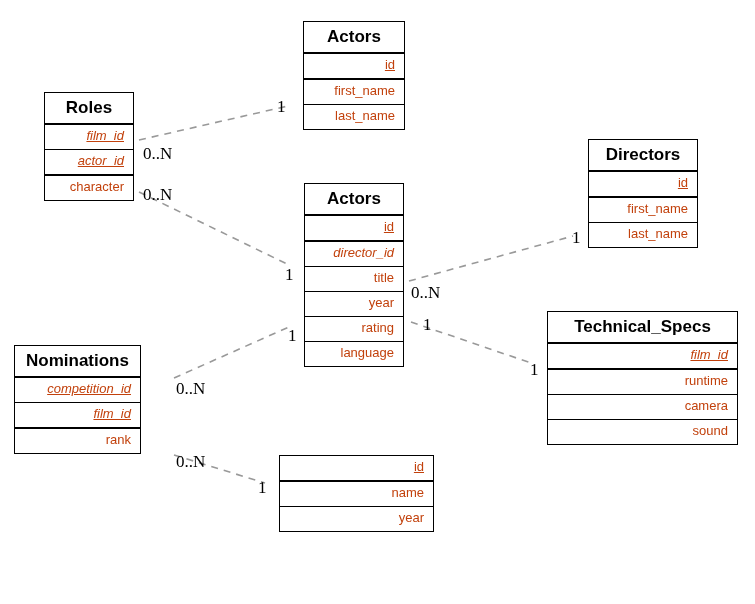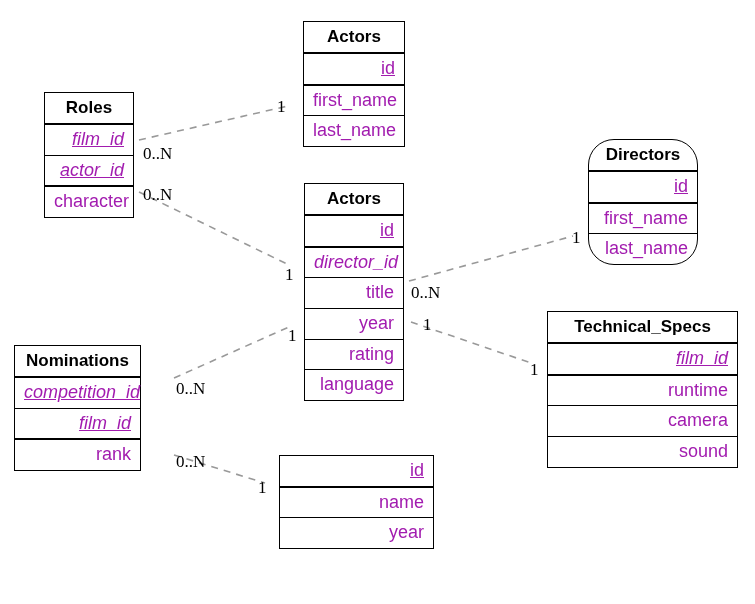--- a/index.html
+++ b/index.html
@@ -42,22 +42,22 @@
     font-size: 17px;
     color: #000000;
     padding: 5px 8px 6px 8px;
     border-bottom: 2px solid #000000;
     line-height: 1.12;
     white-space: nowrap;
   }
   .attr {
     box-sizing: border-box;
     text-align: right;
-    font-size: 18px;
-    color: #a21caf;
+    font-size: 13px;
+    color: #c2410c;
     padding: 4px 9px 5px 9px;
     border-bottom: 1px solid #000000;
     line-height: 1.15;
     white-space: nowrap;
   }
   .attr:last-child {
     border-bottom: none;
   }
   .attr.key-end {
     border-bottom: 2px solid #000000;
@@ -109,21 +109,21 @@
       </div>
       <div class="entity" style="left: 304px; top: 183px; width: 100px;">
         <div class="entity-title">Actors</div>
         <div class="attr key-end"><span class="pk">id</span></div>
         <div class="attr"><span class="fk">director_id</span></div>
         <div class="attr"><span>title</span></div>
         <div class="attr"><span>year</span></div>
         <div class="attr"><span>rating</span></div>
         <div class="attr" style="border-bottom: none;"><span>language</span></div>
       </div>
-      <div class="entity" style="left: 588px; top: 139px; width: 110px; border-radius: 26px;">
+      <div class="entity" style="left: 588px; top: 139px; width: 110px;">
         <div class="entity-title">Directors</div>
         <div class="attr key-end"><span class="pk">id</span></div>
         <div class="attr"><span>first_name</span></div>
         <div class="attr" style="border-bottom: none;"><span>last_name</span></div>
       </div>
       <div class="entity" style="left: 547px; top: 311px; width: 191px;">
         <div class="entity-title">Technical_Specs</div>
         <div class="attr key-end"><span class="pkfk">film_id</span></div>
         <div class="attr"><span>runtime</span></div>
         <div class="attr"><span>camera</span></div>

